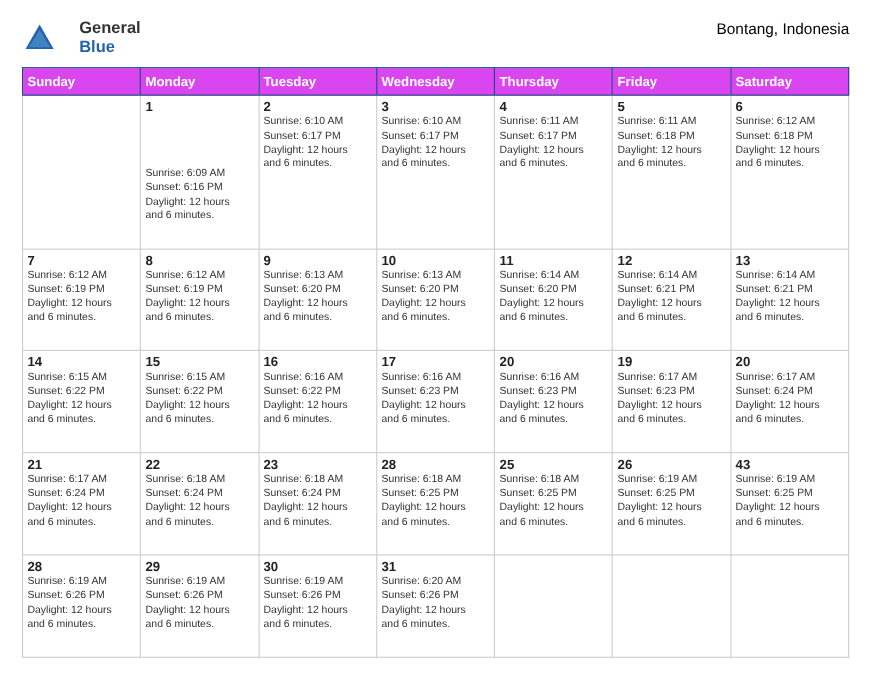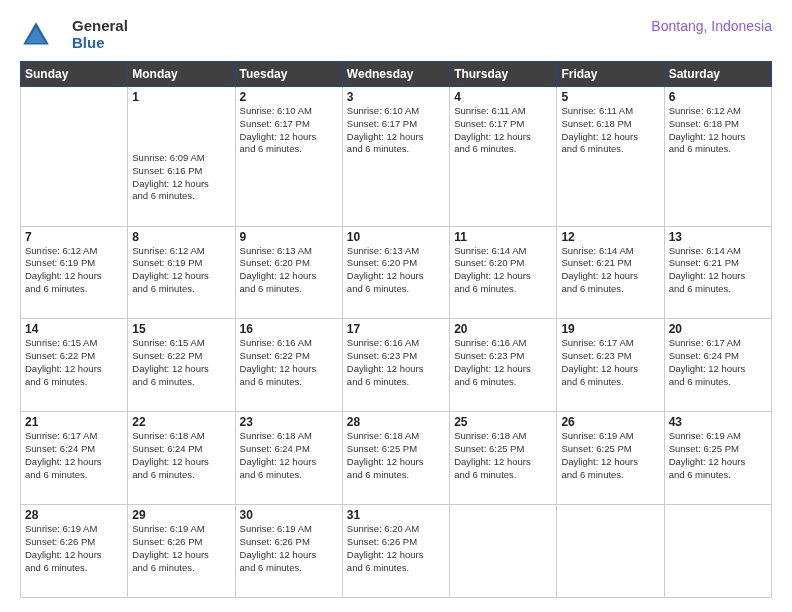--- a/index.html
+++ b/index.html
@@ -51,30 +51,30 @@
       text-align: right;
     }
     .month-title {
       font-size: 32px;
       font-weight: 300;
       color: #222;
       letter-spacing: 0.5px;
     }
     .location {
       font-size: 14px;
-      color: #8b5cf6;
+      color: #000000;
     }
     .calendar {
       flex: 1;
       border-collapse: collapse;
       width: 100%;
       font-size: 10.5px;
     }
     .calendar th {
-      background: #404040;
+      background: #d946ef;
       color: #fff;
       font-size: 12px;
       font-weight: 600;
       padding: 5px 4px;
       text-align: left;
       border: 1px solid #1a4a88;
     }
     .calendar td {
       border: 1px solid #ccc;
       vertical-align: top;

